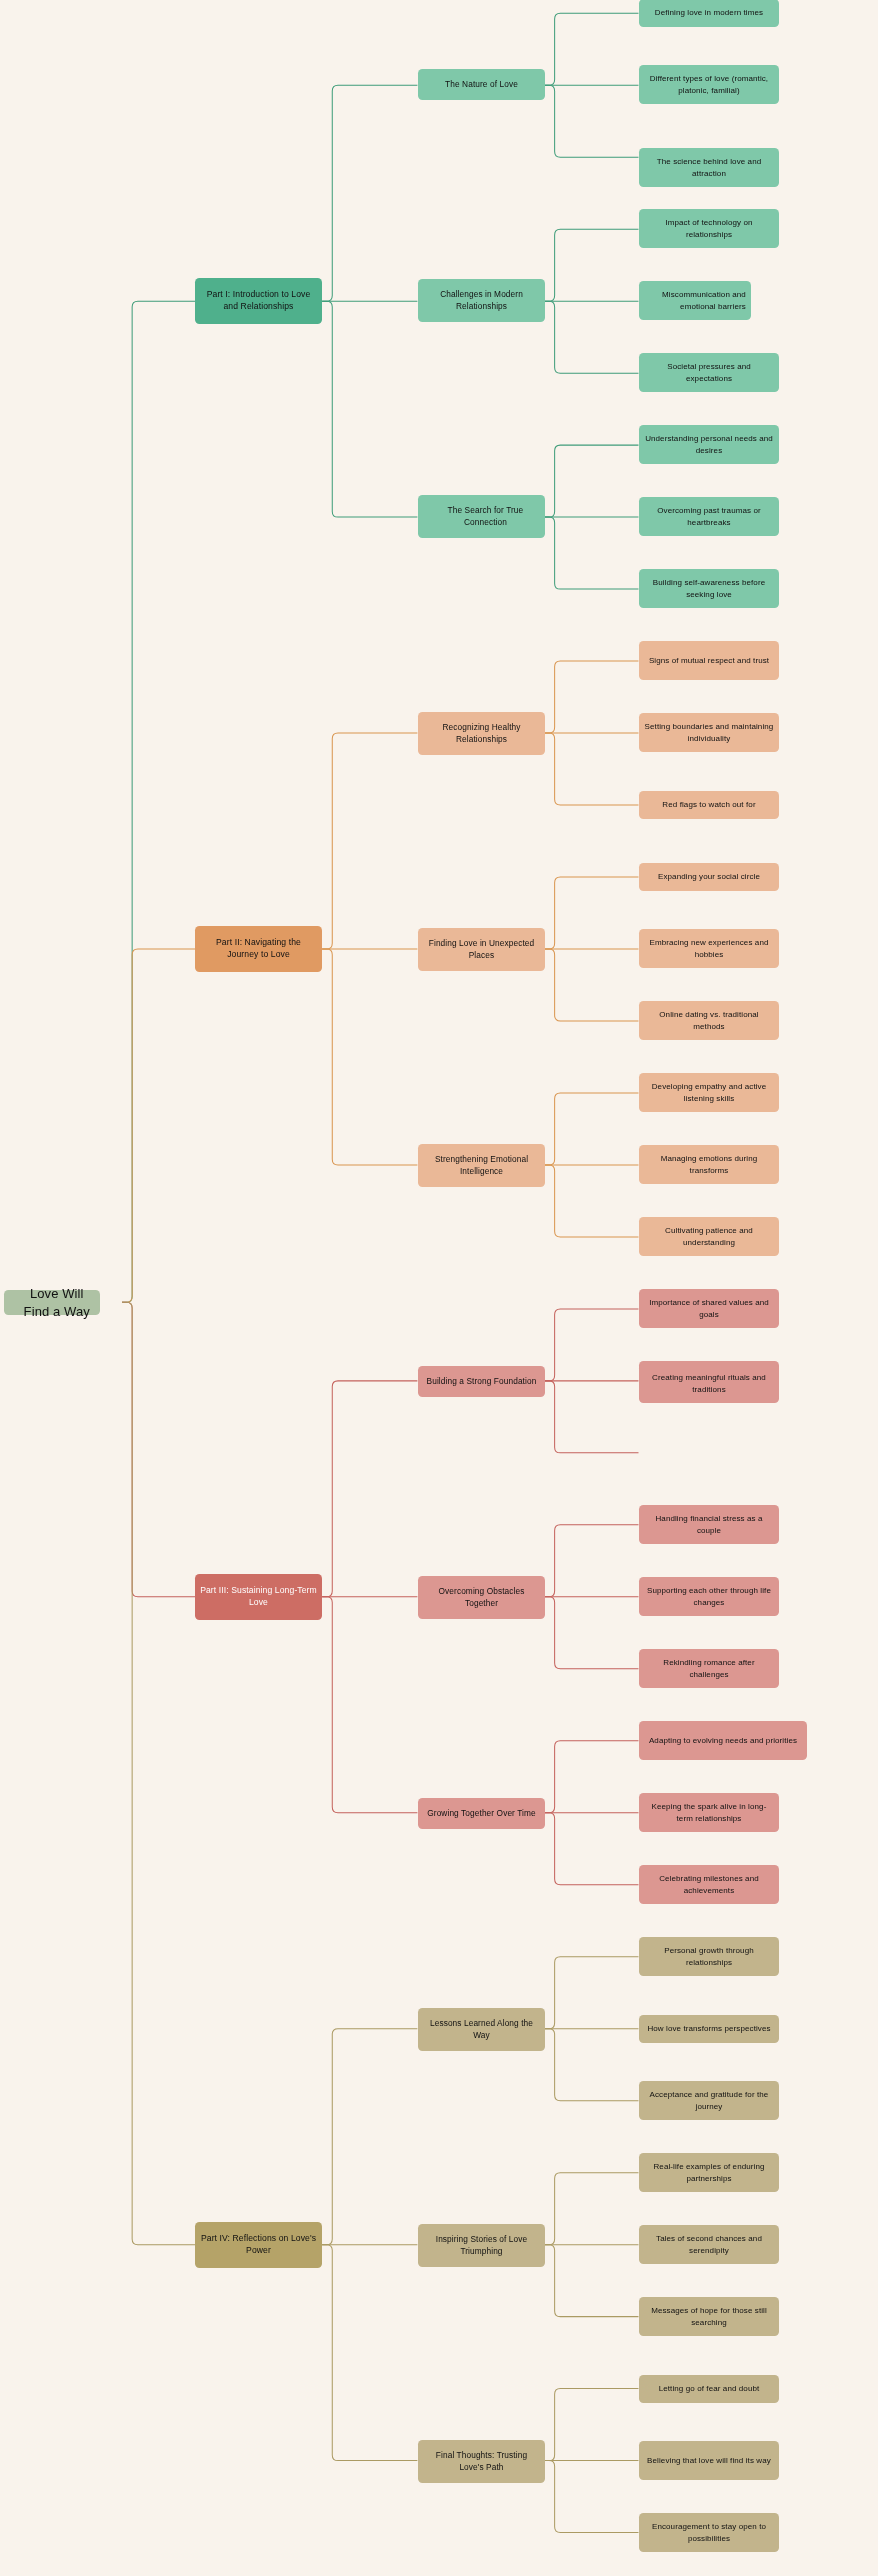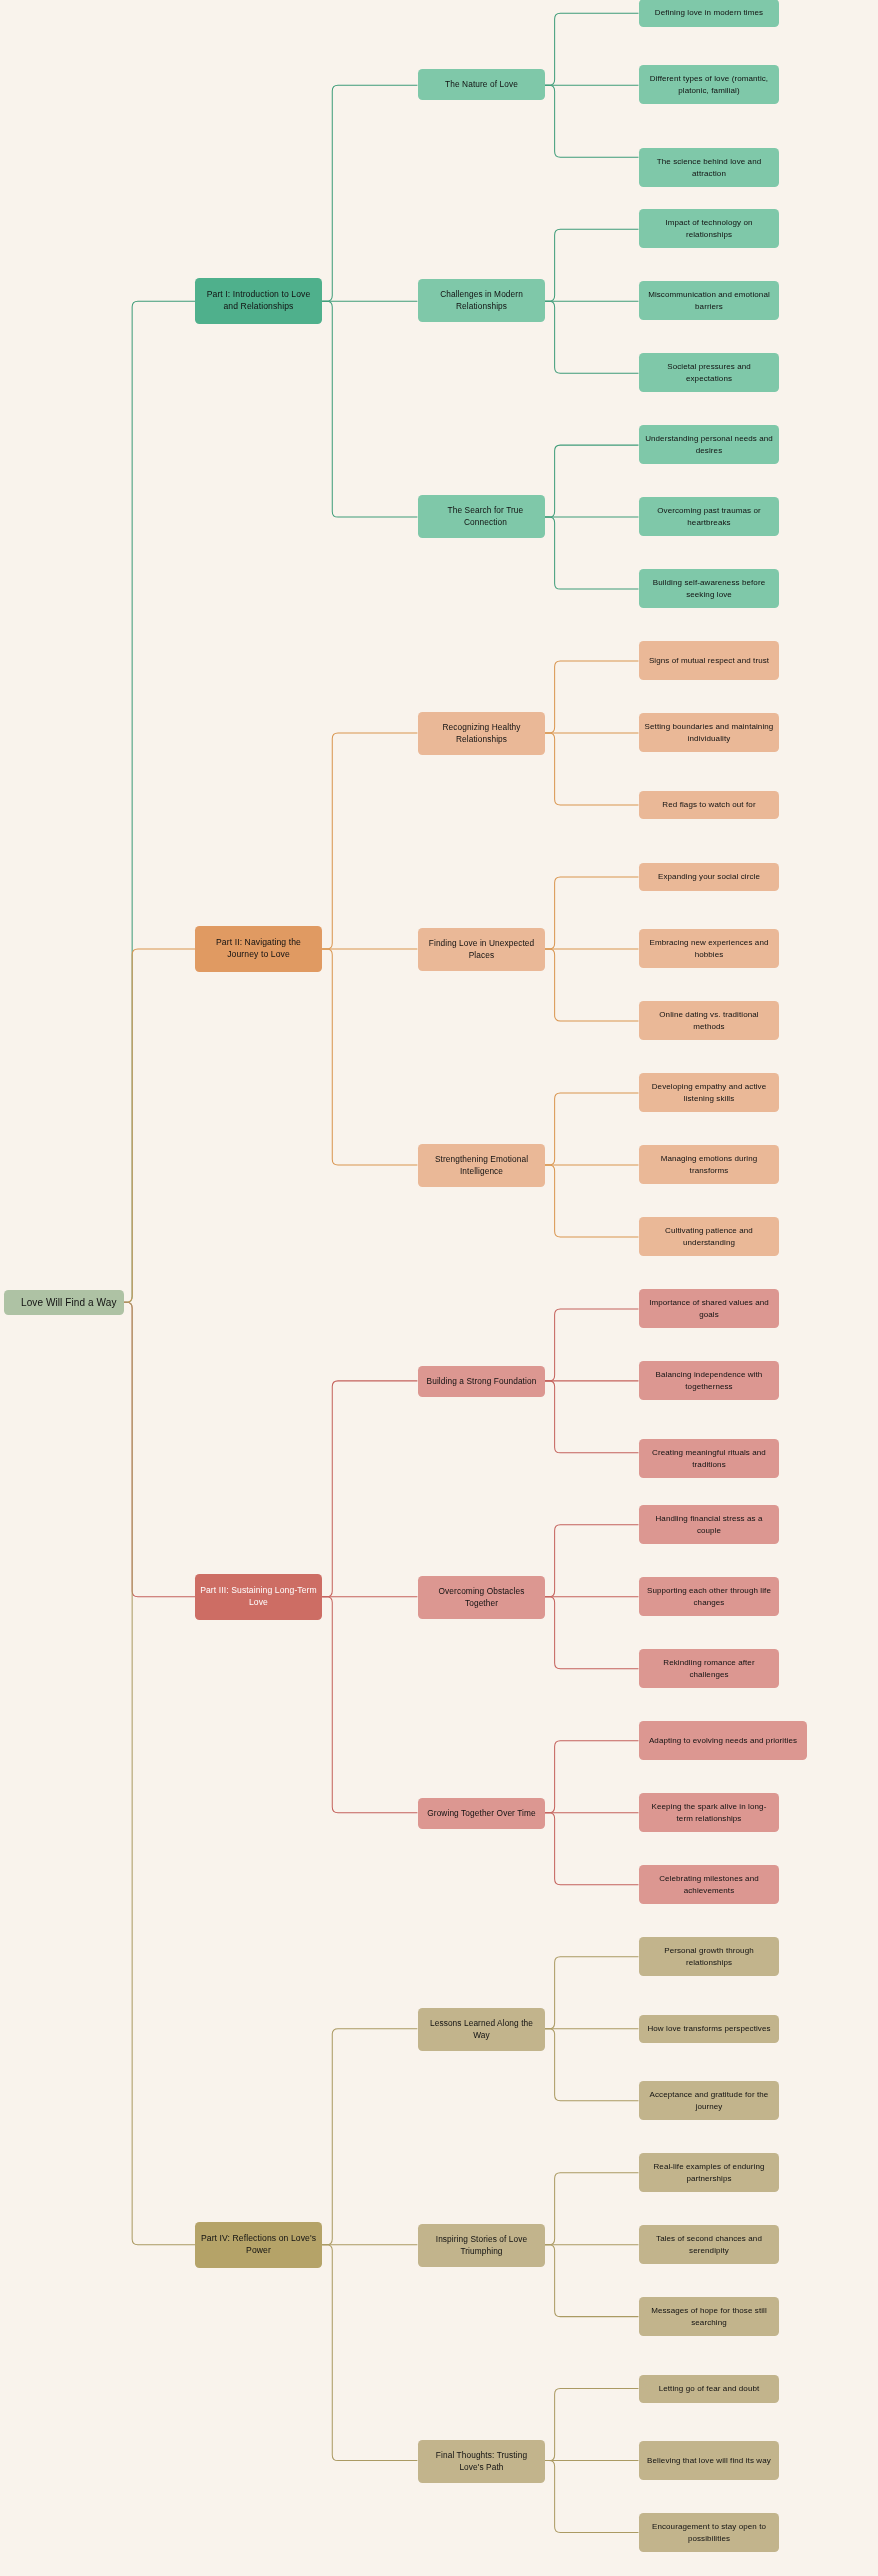--- a/index.html
+++ b/index.html
@@ -96,21 +96,21 @@
     </div>
     <div class="node lvl3" style="left: 639px; top: 148px; width: 140px; min-height: 39px; height: 39px; background: rgb(127, 200, 169); color: rgb(17, 17, 17); font-size: 8px;">
       <span>The science behind love and attraction</span>
     </div>
     <div class="node lvl2" style="left: 418px; top: 69px; width: 127px; min-height: 30.5px; height: 30.5px; background: rgb(127, 200, 169); color: rgb(17, 17, 17); font-size: 8.3px;">
       <span>The Nature of Love</span>
     </div>
     <div class="node lvl3" style="left: 639px; top: 209px; width: 140px; min-height: 39px; height: 39px; background: rgb(127, 200, 169); color: rgb(17, 17, 17); font-size: 8px;">
       <span>Impact of technology on relationships</span>
     </div>
-    <div class="node lvl3" style="left: 639px; top: 281px; width: 140px; min-height: 39px; height: 39px; background: rgb(127, 200, 169); color: rgb(17, 17, 17); font-size: 8px;">
+    <div class="node lvl3" style="left: 639px; top: 281px; width: 112px; min-height: 39px; height: 39px; background: rgb(127, 200, 169); color: rgb(17, 17, 17); font-size: 8px; text-align: right;">
       <span>Miscommunication and emotional barriers</span>
     </div>
     <div class="node lvl3" style="left: 639px; top: 353px; width: 140px; min-height: 39px; height: 39px; background: rgb(127, 200, 169); color: rgb(17, 17, 17); font-size: 8px;">
       <span>Societal pressures and expectations</span>
     </div>
     <div class="node lvl2" style="left: 418px; top: 279px; width: 127px; min-height: 43px; height: 43px; background: rgb(127, 200, 169); color: rgb(17, 17, 17); font-size: 8.3px;">
       <span>Challenges in Modern Relationships</span>
     </div>
     <div class="node lvl3" style="left: 639px; top: 425px; width: 140px; min-height: 39px; height: 39px; background: rgb(127, 200, 169); color: rgb(17, 17, 17); font-size: 8px;">
       <span>Understanding personal needs and desires</span>
@@ -165,21 +165,21 @@
     </div>
     <div class="node lvl1" style="left: 195px; top: 926px; width: 127px; min-height: 46px; height: 46px; background: rgb(224, 154, 98); color: rgb(17, 17, 17); font-size: 8.6px;">
       <span>Part II: Navigating the Journey to Love</span>
     </div>
     <div class="node lvl3" style="left: 639px; top: 1289px; width: 140px; min-height: 39px; height: 39px; background: rgb(220, 151, 145); color: rgb(17, 17, 17); font-size: 8px;">
       <span>Importance of shared values and goals</span>
     </div>
     <div class="node lvl3" style="left: 639px; top: 1361px; width: 140px; min-height: 39px; height: 39px; background: rgb(220, 151, 145); color: rgb(17, 17, 17); font-size: 8px;">
       <span>Balancing independence with togetherness</span>
     </div>
-    <div class="node lvl3" style="left: 639px; top: 1439px; width: 140px; min-height: 39px; height: 39px; background: rgb(220, 151, 145); color: rgb(17, 17, 17); font-size: 8px;">
+    <div class="node lvl3" style="left: 639px; top: 1364px; width: 140px; min-height: 39px; height: 39px; background: rgb(220, 151, 145); color: rgb(17, 17, 17); font-size: 8px;">
       <span>Creating meaningful rituals and traditions</span>
     </div>
     <div class="node lvl2" style="left: 418px; top: 1366px; width: 127px; min-height: 30.5px; height: 30.5px; background: rgb(220, 151, 145); color: rgb(17, 17, 17); font-size: 8.3px;">
       <span>Building a Strong Foundation</span>
     </div>
     <div class="node lvl3" style="left: 639px; top: 1505px; width: 140px; min-height: 39px; height: 39px; background: rgb(220, 151, 145); color: rgb(17, 17, 17); font-size: 8px; justify-content: flex-end;">
       <span>Handling financial stress as a couple</span>
     </div>
     <div class="node lvl3" style="left: 639px; top: 1577px; width: 140px; min-height: 39px; height: 39px; background: rgb(220, 151, 145); color: rgb(17, 17, 17); font-size: 8px;">
       <span>Supporting each other through life changes</span>
@@ -237,17 +237,17 @@
     </div>
     <div class="node lvl3" style="left: 639px; top: 2513px; width: 140px; min-height: 39px; height: 39px; background: rgb(194, 180, 140); color: rgb(17, 17, 17); font-size: 8px;">
       <span>Encouragement to stay open to possibilities</span>
     </div>
     <div class="node lvl2" style="left: 418px; top: 2440px; width: 127px; min-height: 43px; height: 43px; background: rgb(194, 180, 140); color: rgb(17, 17, 17); font-size: 8.3px;">
       <span>Final Thoughts: Trusting Love's Path</span>
     </div>
     <div class="node lvl1" style="left: 195px; top: 2222px; width: 127px; min-height: 46px; height: 46px; background: rgb(181, 163, 104); color: rgb(17, 17, 17); font-size: 8.6px;">
       <span>Part IV: Reflections on Love's Power</span>
     </div>
-    <div class="node lvl0" style="left: 3.8px; top: 1290px; width: 120px; min-height: 25.4px; height: 25.4px; background: rgb(174, 194, 164); color: rgb(17, 17, 17); font-size: 10px; padding-left: 15px;">
+    <div class="node lvl0" style="left: 3.8px; top: 1290px; width: 96px; min-height: 25.4px; height: 25.4px; background: rgb(174, 194, 164); color: rgb(17, 17, 17); font-size: 13px; padding-left: 15px;">
       <span>Love Will Find a Way</span>
     </div>
   </div>
 
 
 </body></html>

